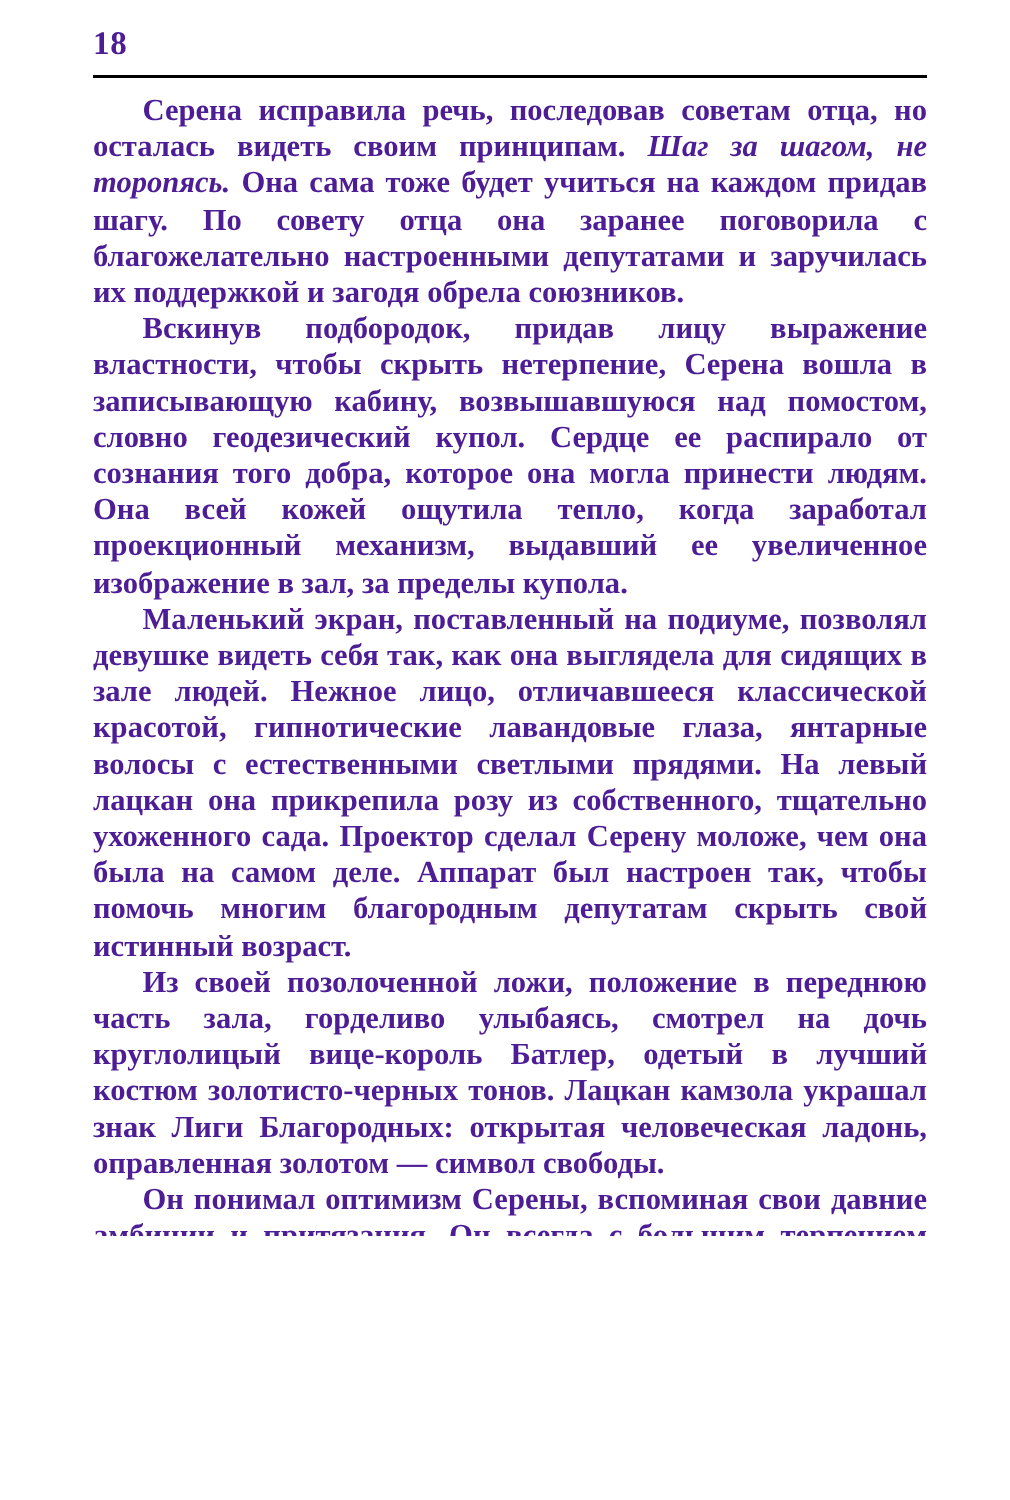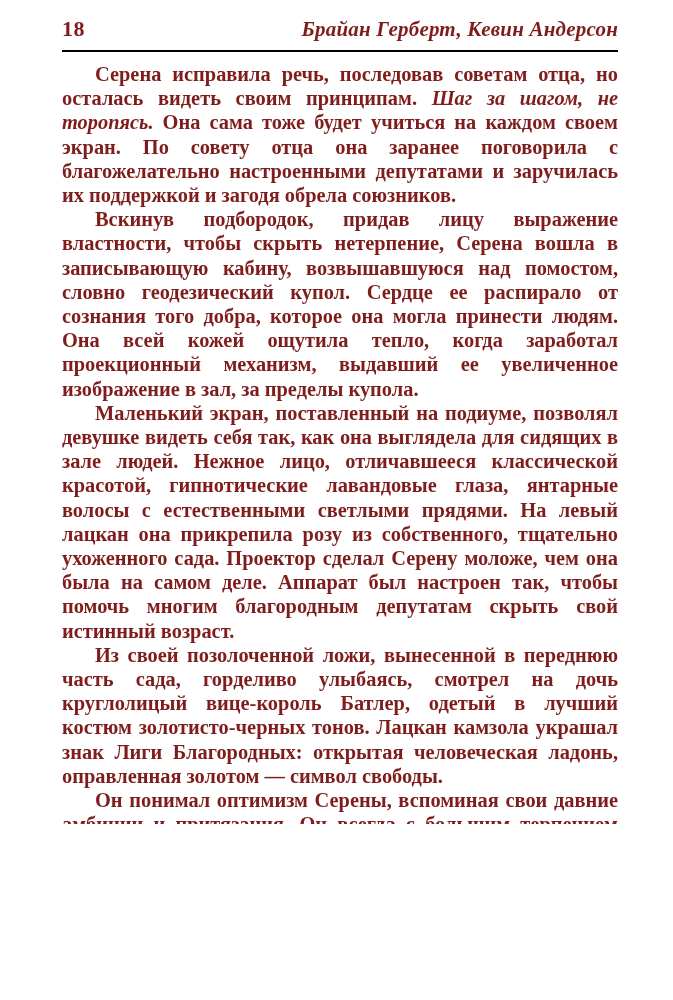--- a/index.html
+++ b/index.html
@@ -8,21 +8,21 @@
     background: #ffffff;
   }
 
   .page {
     position: relative;
     width: 673px;
     height: 824px;
     background: #ffffff;
     overflow: hidden;
     font-family: "Liberation Serif", "DejaVu Serif", serif;
-    color: #7f1d1d;
+    color: #4c1d95;
     -webkit-font-smoothing: none;
   }
 
   
   .running-head {
     position: absolute;
     left: 62px;
     top: 18px;
     width: 556px;
     height: 30px;
@@ -86,36 +86,35 @@
     font-weight: 700;
   }
 </style>
 </head>
 <body>
 
 <div class="page">
 
   <div class="running-head">
     <span class="folio">18</span>
-    <span class="authors">Брайан Герберт, Кевин Андерсон</span>
   </div>
 
   <div class="head-rule"></div>
 
   <div class="textblock">
 
 
 
     <p>
-      <span>Серена исправила речь, последовав советам отца, но осталась видеть своим принципам. </span><span class="em">Шаг за шагом, не торопясь.</span><span> Она сама тоже будет учиться на каждом своем экран. По совету отца она заранее поговорила с благожелательно настроенными депутатами и заручилась их поддержкой и загодя обрела союзников.</span>
+      <span>Серена исправила речь, последовав советам отца, но осталась видеть своим принципам. </span><span class="em">Шаг за шагом, не торопясь.</span><span> Она сама тоже будет учиться на каждом придав шагу. По совету отца она заранее поговорила с благожелательно настроенными депутатами и заручилась их поддержкой и загодя обрела союзников.</span>
     </p>
 
     <p>Вскинув подбородок, придав лицу выражение властности, чтобы скрыть нетерпение, Серена вошла в записывающую кабину, возвышавшуюся над помостом, словно геодезический купол. Сердце ее распирало от сознания того добра, которое она могла принести людям. Она всей кожей ощутила тепло, когда заработал проекционный механизм, выдавший ее увеличенное изображение в зал, за пределы купола.</p>
 
     <p>Маленький экран, поставленный на подиуме, позволял девушке видеть себя так, как она выглядела для сидящих в зале людей. Нежное лицо, отличавшееся классической красотой, гипнотические лавандовые глаза, янтарные волосы с естественными светлыми прядями. На левый лацкан она прикрепила розу из собственного, тщательно ухоженного сада. Проектор сделал Серену моложе, чем она была на самом деле. Аппарат был настроен так, чтобы помочь многим благородным депутатам скрыть свой истинный возраст.</p>
 
-    <p>Из своей позолоченной ложи, вынесенной в переднюю часть сада, горделиво улыбаясь, смотрел на дочь круглолицый вице-король Батлер, одетый в лучший костюм золотисто-черных тонов. Лацкан камзола украшал знак Лиги Благородных: открытая человеческая ладонь, оправленная золотом — символ свободы.</p>
+    <p>Из своей позолоченной ложи, положение в переднюю часть зала, горделиво улыбаясь, смотрел на дочь круглолицый вице-король Батлер, одетый в лучший костюм золотисто-черных тонов. Лацкан камзола украшал знак Лиги Благородных: открытая человеческая ладонь, оправленная золотом — символ свободы.</p>
 
     <p>Он понимал оптимизм Серены, вспоминая свои давние амбиции и притязания. Он всегда с большим терпением относился к донкихотству дочери, помогая молодой женщине облегчать положение беженцев с планет, подвергшихся нападению роботов, и разрешая ей летать на другие планеты ухаживать за ранеными, расчищать завалы и помогать восстанавливать сожженные здания. Серена никогда не боялась запачкать руки.</p>
 
   </div>
 
 </div>
 
 </body></html>

